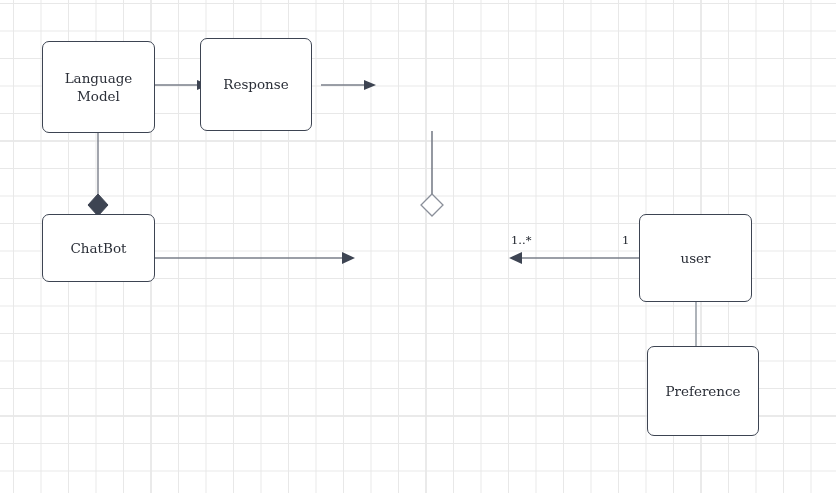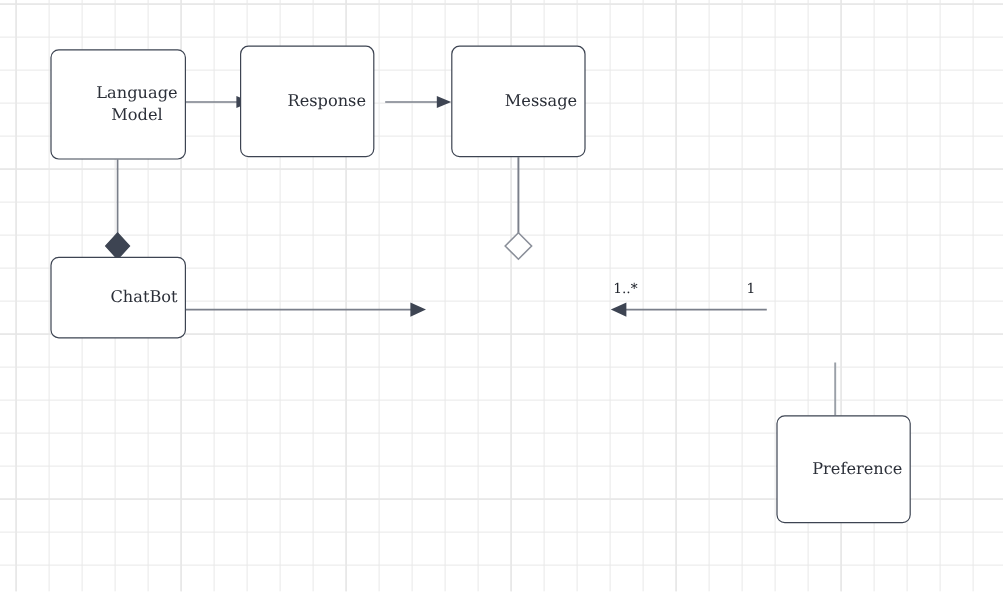--- a/index.html
+++ b/index.html
@@ -39,21 +39,21 @@
     height: 493px;
   }
   .node {
     position: absolute;
     box-sizing: border-box;
     background: #ffffff;
     border: 1.6px solid #3d4452;
     border-radius: 7px;
     display: flex;
     align-items: center;
-    justify-content: flex-end;
+    justify-content: center;
     text-align: center;
     color: #2b2f38;
     font-family: "DejaVu Serif", "Liberation Serif", serif;
     font-size: 13.5px;
     line-height: 1.35;
     z-index: 2;
   }
   .node-label {
     display: block;
     white-space: pre-line;
@@ -114,29 +114,29 @@
 
   <div class="node" style="left:42px;  top:41px;  width:113px; height:92px;">
     <span class="node-label">Language
 Model</span>
   </div>
 
   <div class="node" style="left:200px; top:38px;  width:112px; height:93px;">
     <span class="node-label">Response</span>
   </div>
 
-  <div class="node" style="left:376px; top:38px;  width:112px; height:93px;">
-    <span class="node-label">Message</span>
-  </div>
 
   <div class="node" style="left:42px;  top:214px; width:113px; height:68px;">
     <span class="node-label">ChatBot</span>
   </div>
 
 
+  <div class="node" style="left:639px; top:214px; width:113px; height:88px;">
+    <span class="node-label">user</span>
+  </div>
 
   <div class="node" style="left:647px; top:346px; width:112px; height:90px;">
     <span class="node-label">Preference</span>
   </div>
 
   <span class="mult-label" style="left:511px; top:235px;">1..*</span>
 
   <span class="mult-label" style="left:622px; top:235px;">1</span>
 
 </div>

